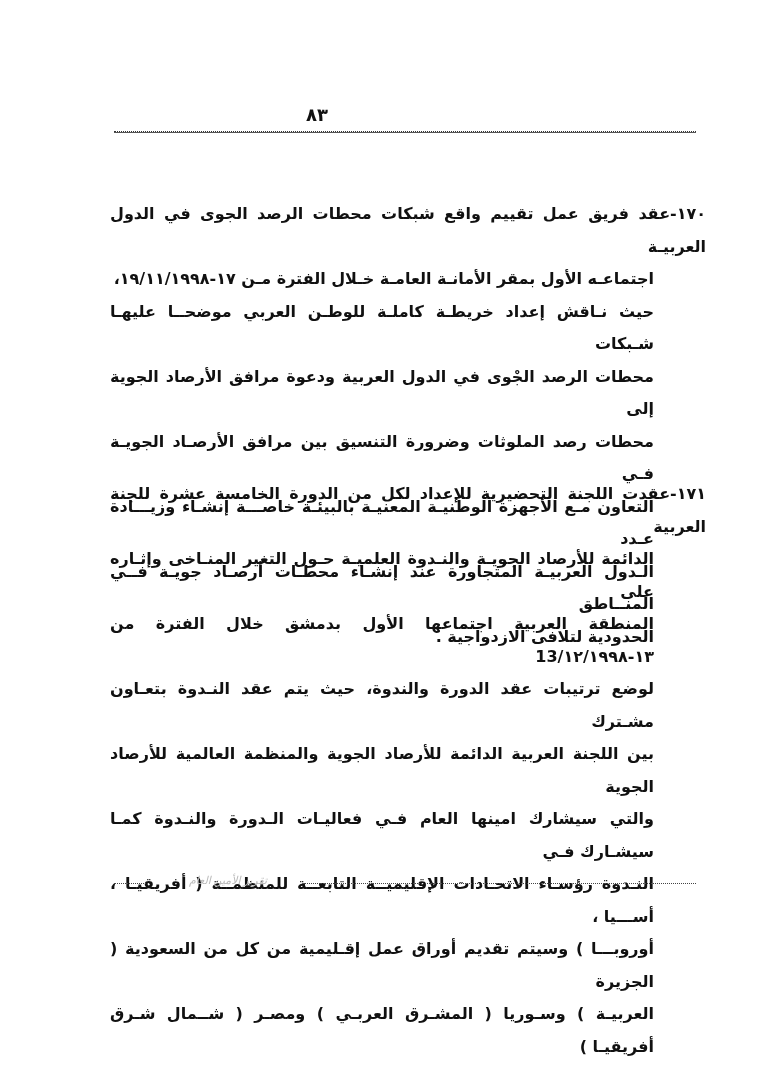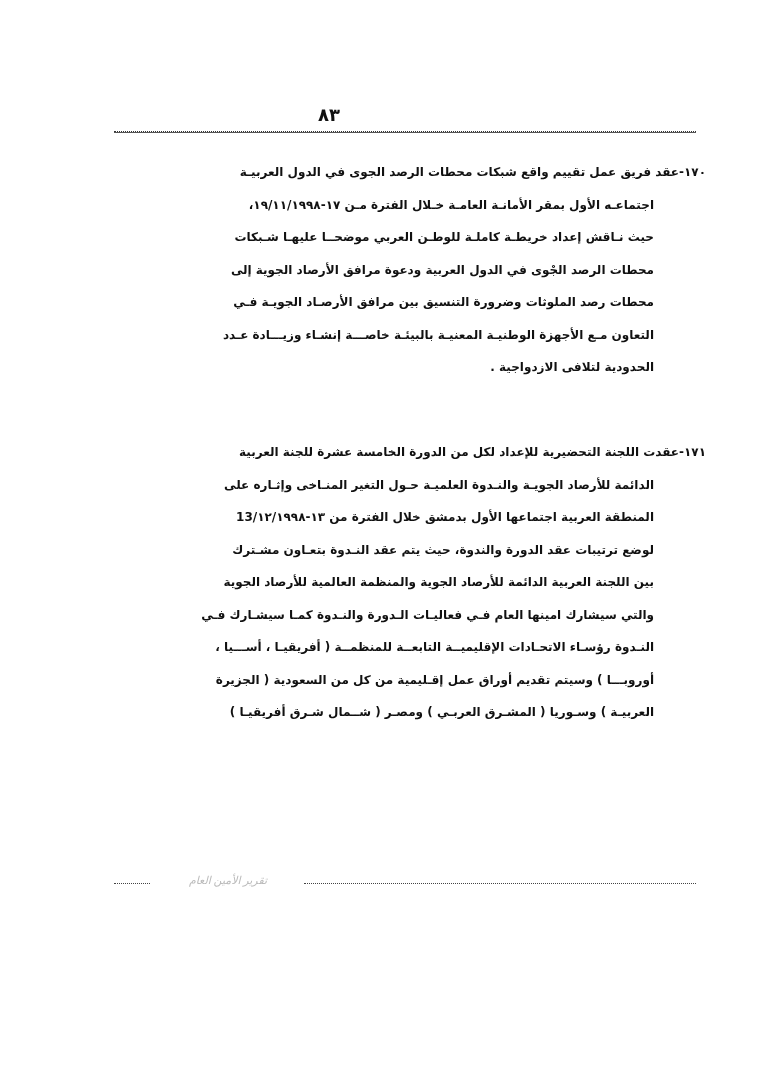--- a/index.html
+++ b/index.html
@@ -1,31 +1,32 @@
 <!DOCTYPE html>
 <html><head>
 <meta charset="utf-8">
 <style>
   html, body { margin: 0; padding: 0; background: #ffffff; }
   body {
     width: 758px; height: 1078px; position: relative; overflow: hidden;
     font-family: "DejaVu Sans", sans-serif; color: #111;
   }
   .page-number {
-    position: absolute; top: 104px; left: 16px; width: 626px; text-align: center;
+    position: absolute; top: 104px; left: 4px; width: 626px; text-align: center;
     font-size: 18px; font-weight: bold; letter-spacing: 1px;
   }
   .top-rule {
     position: absolute; top: 131px; left: 114px; width: 582px; height: 0;
     border-top: 1.5px dotted #333; border-bottom: 1px solid #555;
   }
   .item {
     position: absolute; left: 110px; width: 578px; direction: rtl; text-align: justify;
-    font-size: 12px; font-weight: bold; line-height: 32.5px;
+    font-size: 16px; font-weight: bold; line-height: 32.5px;
     text-align-last: right;
+    margin-top: 42px;
   }
   .item p { margin: 0; }
   #item-170 { top: 156px; }
   #item-171 { top: 436px; }
   .indent { padding-right: 34px; }
   .first-line { margin-right: -18px !important; }
   .footer {
     position: absolute; top: 874px; left: 114px; width: 582px; height: 20px; font-family: Liberation Serif, serif;
   }
   .footer-rule-long {
@@ -45,20 +46,21 @@
 <div class="page-number">٨٣</div>
 <div class="top-rule"></div>
 
 <div class="item" id="item-170">
   <p class="first-line">١٧٠-عقد فريق عمل تقييم واقع شبكات  محطات الرصد الجوى في الدول العربيـة</p>
   <p class="indent">اجتماعـه الأول بمقر الأمانـة العامـة خـلال الفترة مـن ١٧-١٩/١١/١٩٩٨،</p>
   <p class="indent">حيث نـاقش إعداد خريطـة كاملـة للوطـن العربي موضحــا عليهـا شـبكات</p>
   <p class="indent">محطات الرصد الجْوى في الدول العربية ودعوة  مرافق الأرصاد الجوية إلى</p>
   <p class="indent">محطات رصد الملوثات وضرورة التنسيق بين  مرافق الأرصـاد الجويـة فـي</p>
   <p class="indent">التعاون مـع الأجهزة الوطنيـة المعنيـة بالبيئـة خاصـــة إنشـاء وزيـــادة عـدد</p>
+  <p class="indent">الـدول العربيـة المتجاورة عند إنشـاء محطـات أرصـاد جويـة فــي المنــاطق</p>
   <p class="indent">الحدودية لتلافى الازدواجية .</p>
 </div>
 
 <div class="item" id="item-171">
   <p class="first-line">١٧١-عقدت اللجنة التحضيرية للإعداد لكل من الدورة الخامسة عشرة للجنة العربية</p>
   <p class="indent">الدائمة للأرصاد الجويـة والنـدوة العلميـة حـول التغير المنـاخى وإثـاره على</p>
   <p class="indent">المنطقة العربية اجتماعها الأول بدمشق خلال الفترة من  ١٣-13/١٢/١٩٩٨</p>
   <p class="indent">لوضع  ترتيبات عقد الدورة  والندوة، حيث يتم  عقد النـدوة بتعـاون مشـترك</p>
   <p class="indent">بين اللجنة العربية الدائمة للأرصاد الجوية والمنظمة العالمية للأرصاد الجوية</p>
   <p class="indent">والتي سيشارك امينها العام  فـي فعاليـات الـدورة  والنـدوة كمـا سيشـارك فـي</p>

